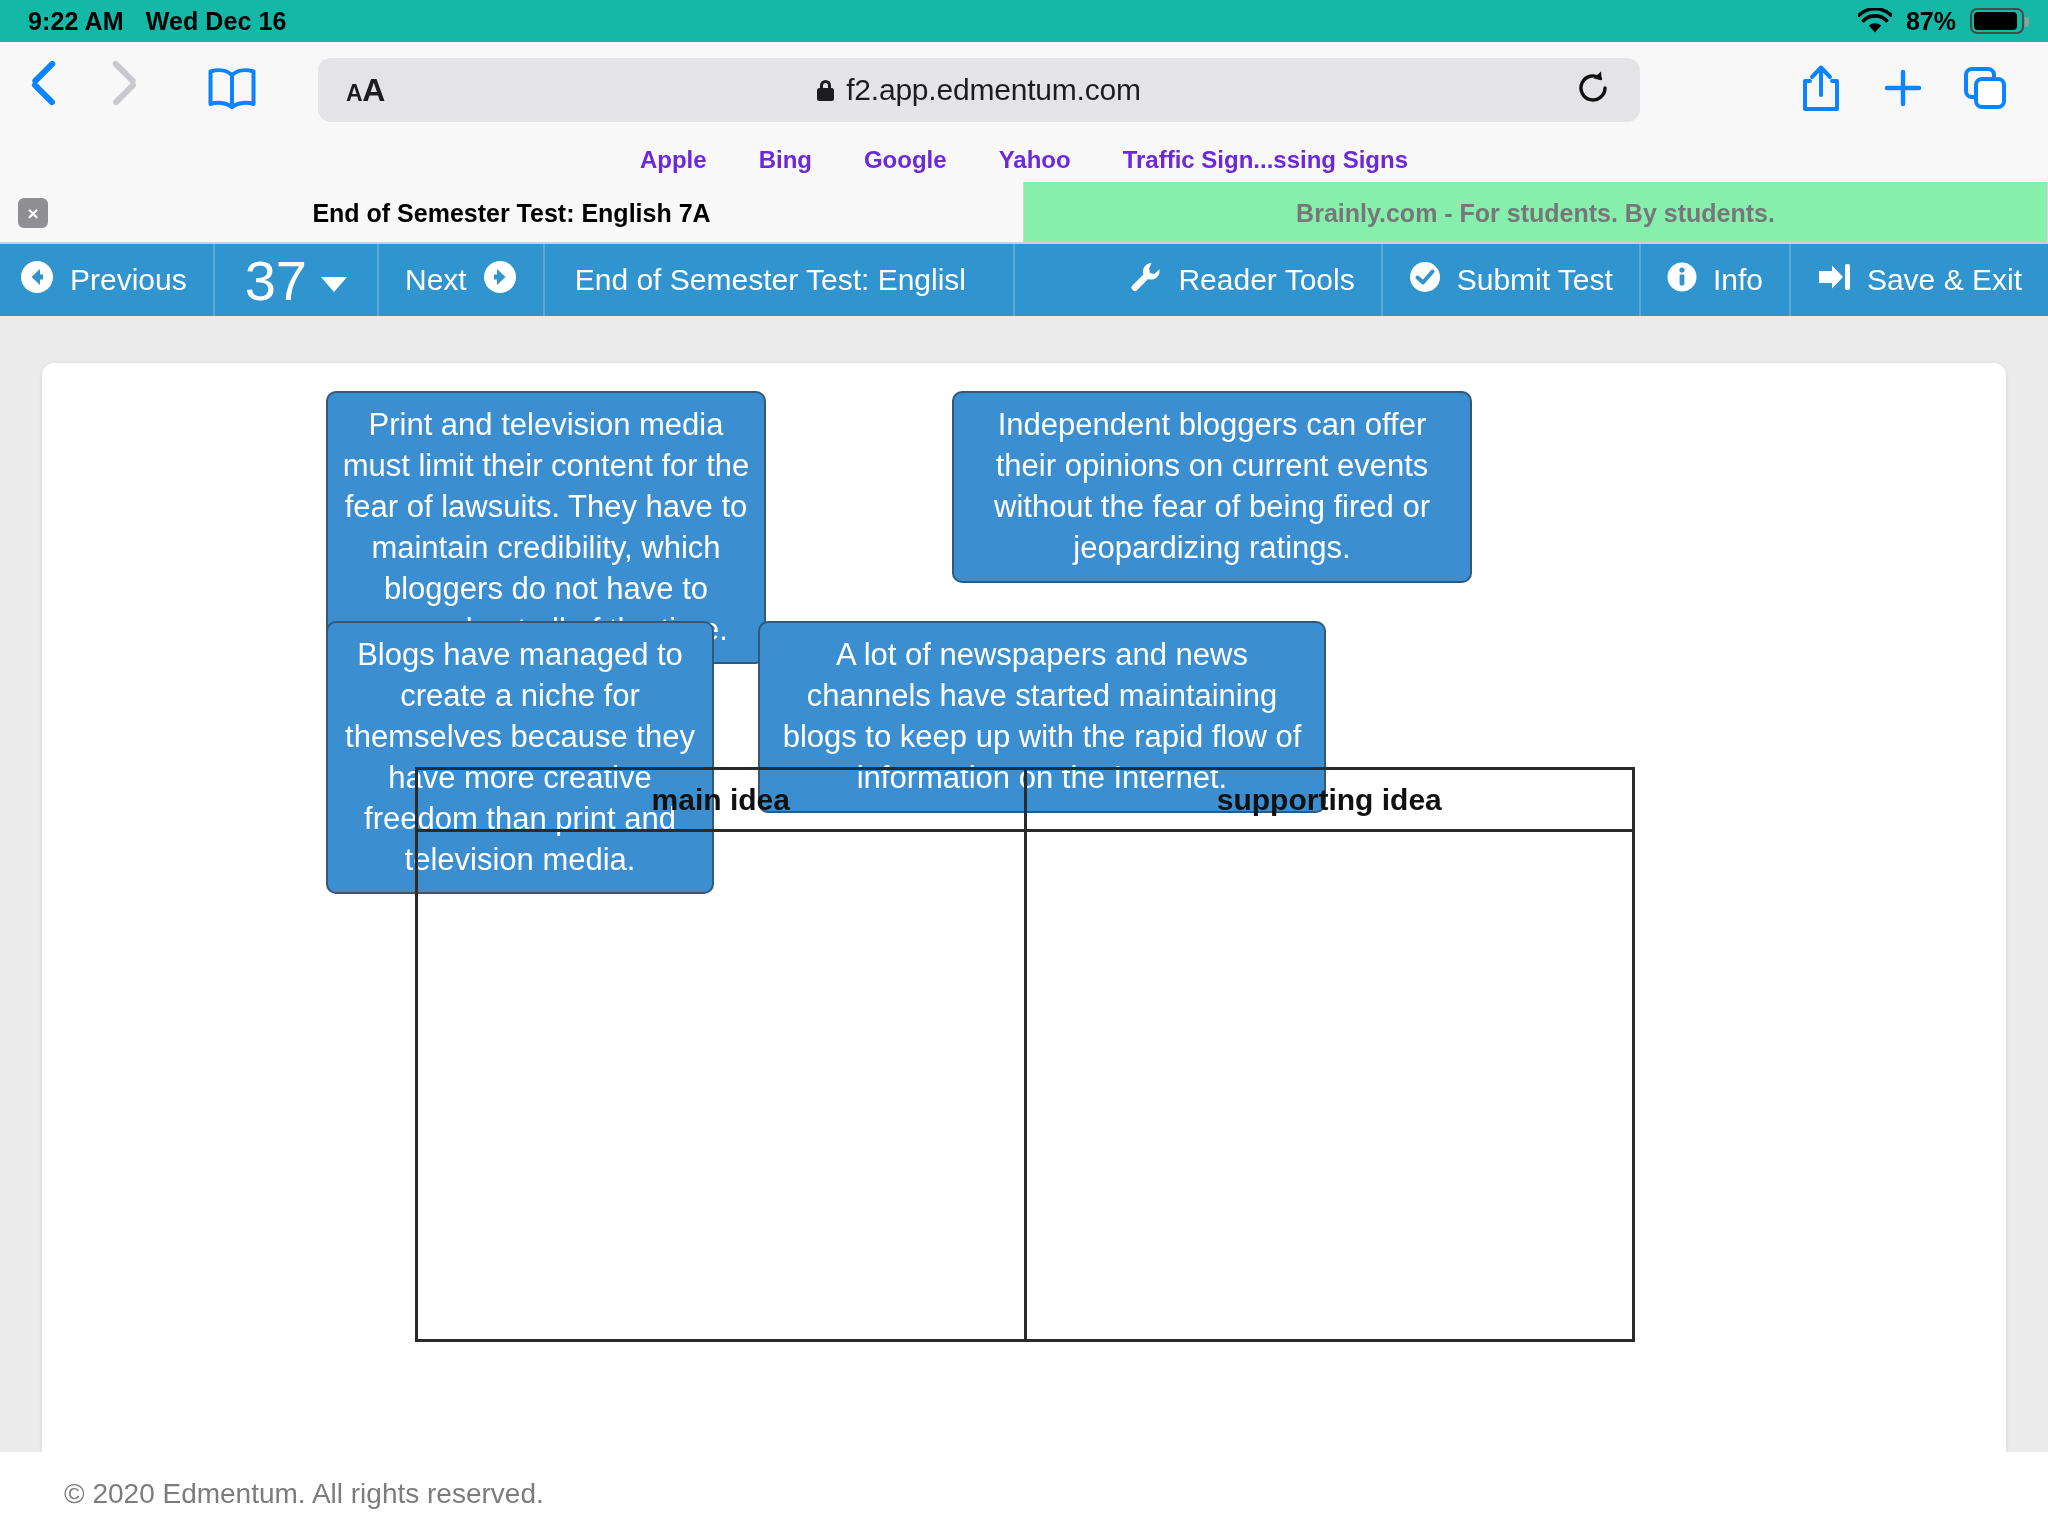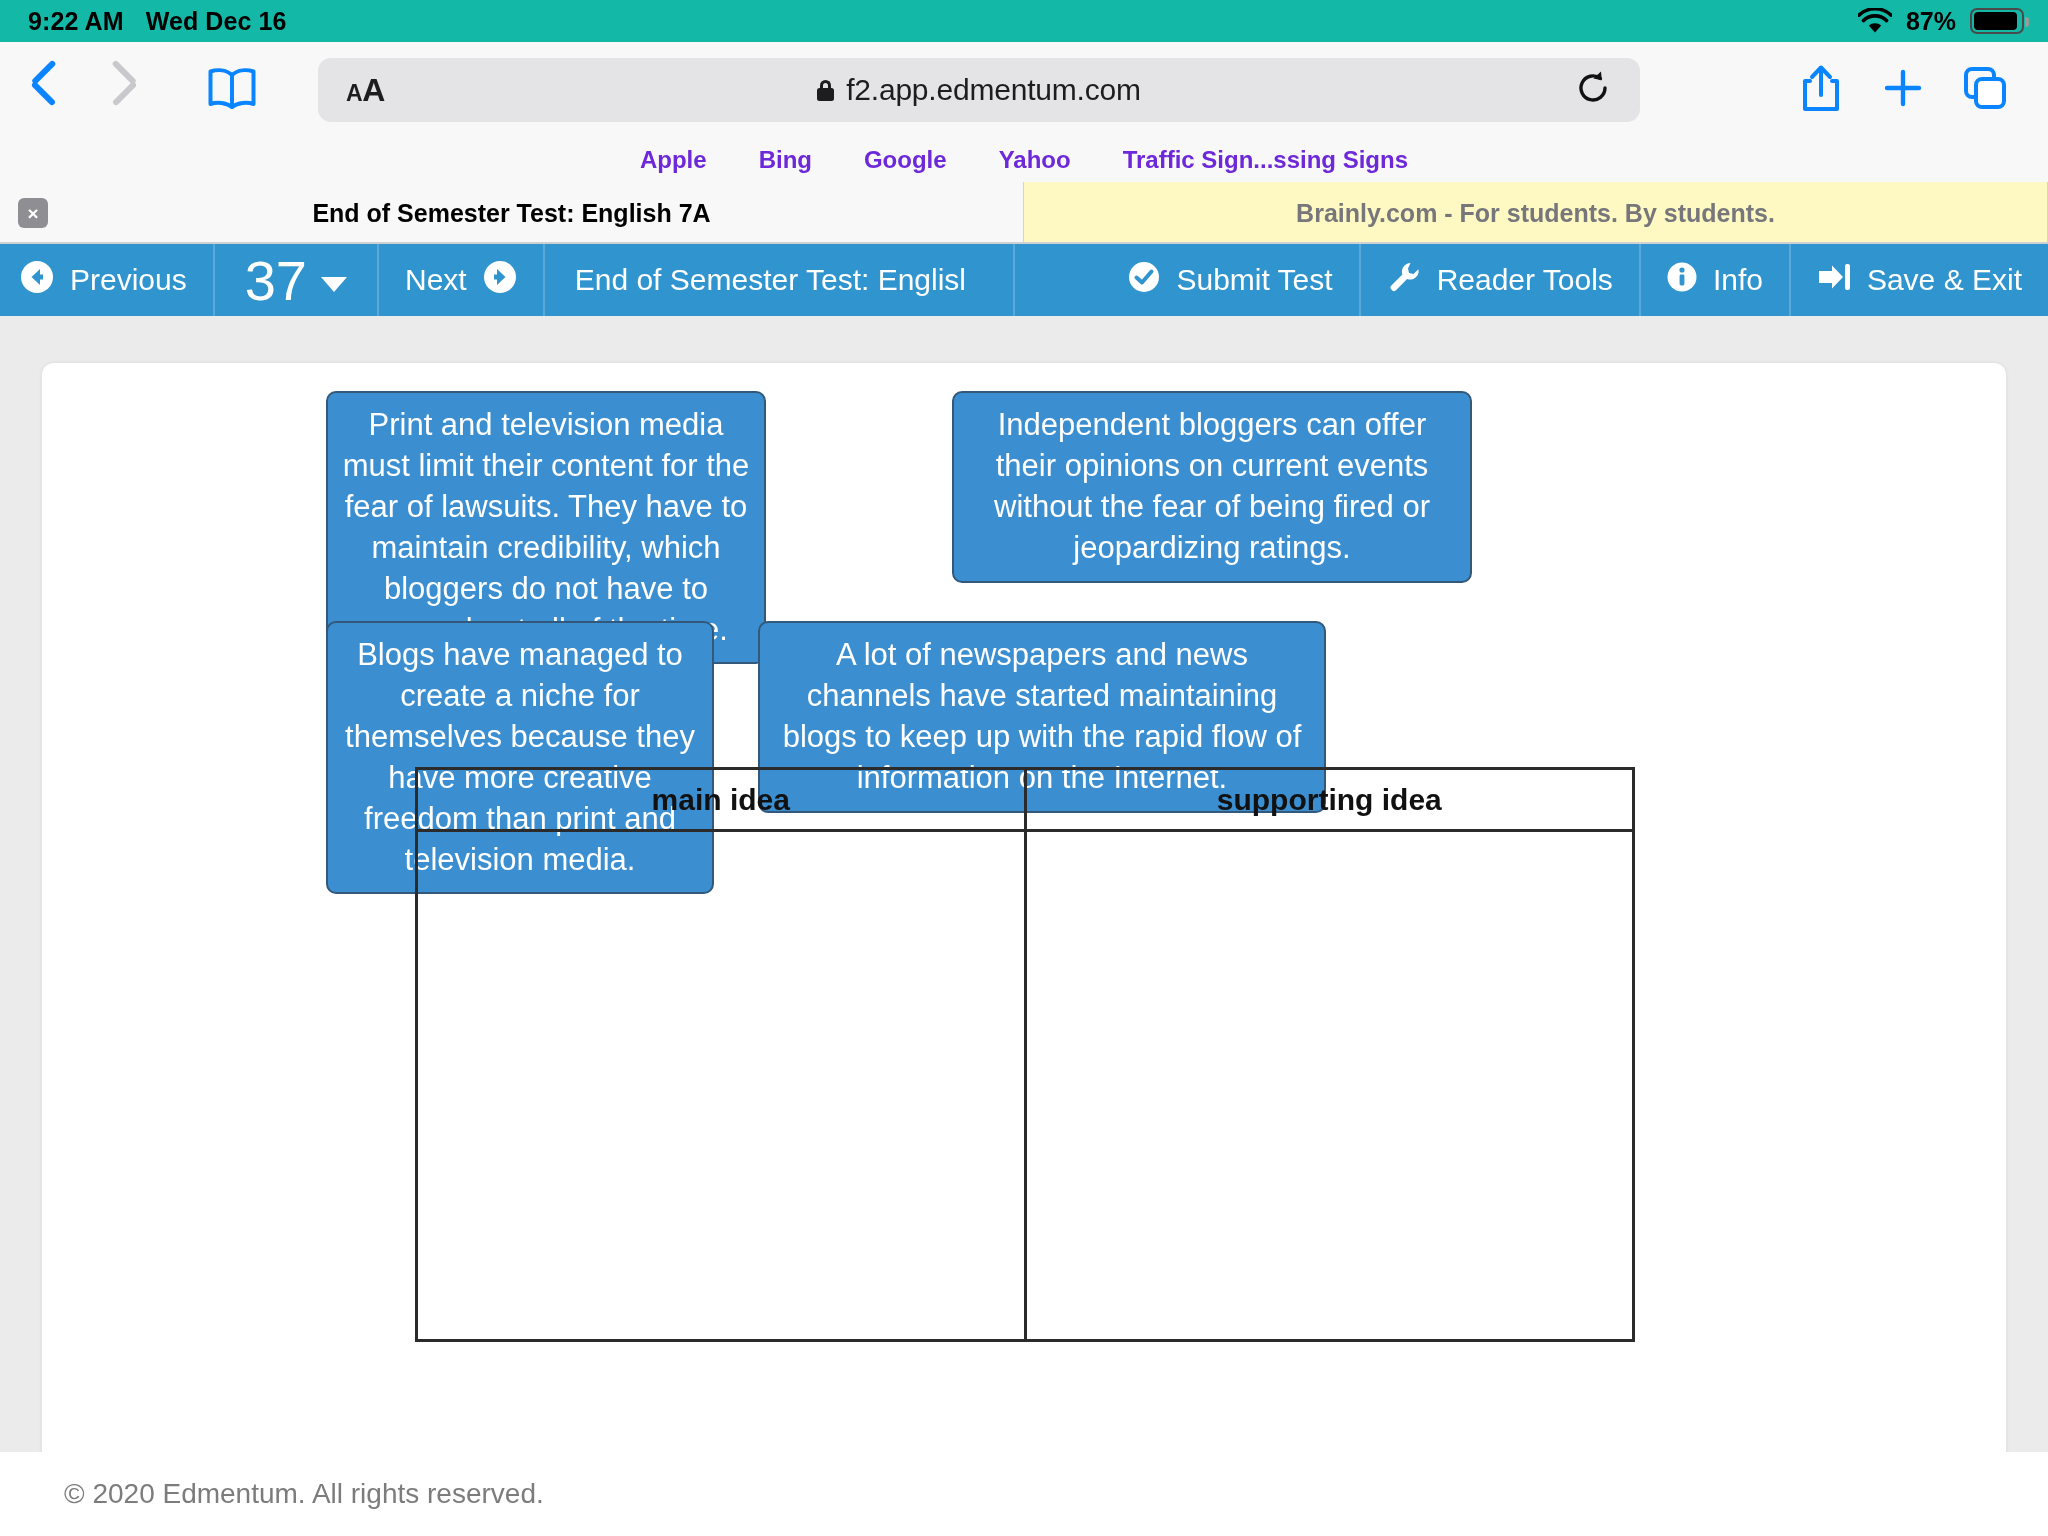--- a/index.html
+++ b/index.html
@@ -81,21 +81,21 @@
   }
   .fav { font-size: 24px; font-weight: bold; color:#6d28d9; white-space:nowrap; }
 
   
   .tabbar { position:absolute; top: 182px; left:0; width:2048px; height: 62px; display:flex; }
   .tab {
     flex: 1 1 50%; display:flex; align-items:center; position:relative;
     border-right: 1px solid #d4d4d6;
   }
   .tab.active { background:#f8f8f8; }
-  .tab.inactive { background:#fef9c3; }
+  .tab.inactive { background:#86efac; }
   .tab-close {
     position:absolute; left: 18px; width: 30px; height: 30px; border-radius:6px;
     background:#8e8e93; color:#fff; font-size:19px; font-weight:bold;
     display:flex; align-items:center; justify-content:center; line-height:1;
   }
   .tab-title {
     width: 100%; text-align:center; font-size: 25px; font-weight: bold;
     white-space:nowrap; overflow:hidden; text-overflow:ellipsis; padding: 0 60px;
   }
   .tab.active .tab-title { color:#000; }
@@ -310,35 +310,35 @@
       </span>
     </div>
 
     <div class="tbtn title">
       <span>End of Semester Test: Englisl</span>
     </div>
 
     <div class="grp-right">
       <div class="tbtn">
         <span>
+          <svg width="34" height="34" viewBox="0 0 34 34">
+            <path d="M23.5 3 a8.6 8.6 0 0 0 -8.1 11.5 L4.4 25.6 a2.8 2.8 0 0 0 0 4 l0.6 0.6 a2.8 2.8 0 0 0 4 0 L20.1 19 A8.6 8.6 0 0 0 31.4 9.2 L26.5 14 L22 13 L21 8.5 Z" fill="#fff"></path>
+          </svg>
+        </span>
+        <span>Reader Tools</span>
+      </div>
+
+      <div class="tbtn">
+        <span>
           <svg width="32" height="32" viewBox="0 0 32 32">
             <circle cx="16" cy="16" r="15" fill="#fff"></circle>
             <path d="M8.5 16.5 L14 21.5 L23.5 10.5" stroke="#3094ce" stroke-width="4" fill="none" stroke-linecap="round" stroke-linejoin="round"></path>
           </svg>
         </span>
         <span>Submit Test</span>
-      </div>
-
-      <div class="tbtn">
-        <span>
-          <svg width="34" height="34" viewBox="0 0 34 34">
-            <path d="M23.5 3 a8.6 8.6 0 0 0 -8.1 11.5 L4.4 25.6 a2.8 2.8 0 0 0 0 4 l0.6 0.6 a2.8 2.8 0 0 0 4 0 L20.1 19 A8.6 8.6 0 0 0 31.4 9.2 L26.5 14 L22 13 L21 8.5 Z" fill="#fff"></path>
-          </svg>
-        </span>
-        <span>Reader Tools</span>
       </div>
 
       <div class="tbtn">
         <span>
           <svg width="30" height="30" viewBox="0 0 30 30">
             <circle cx="15" cy="15" r="14.5" fill="#fff"></circle>
             <circle cx="15" cy="8" r="2.6" fill="#3094ce"></circle>
             <rect x="12.6" y="12.5" width="4.8" height="11" rx="1.4" fill="#3094ce"></rect>
           </svg>
         </span>

